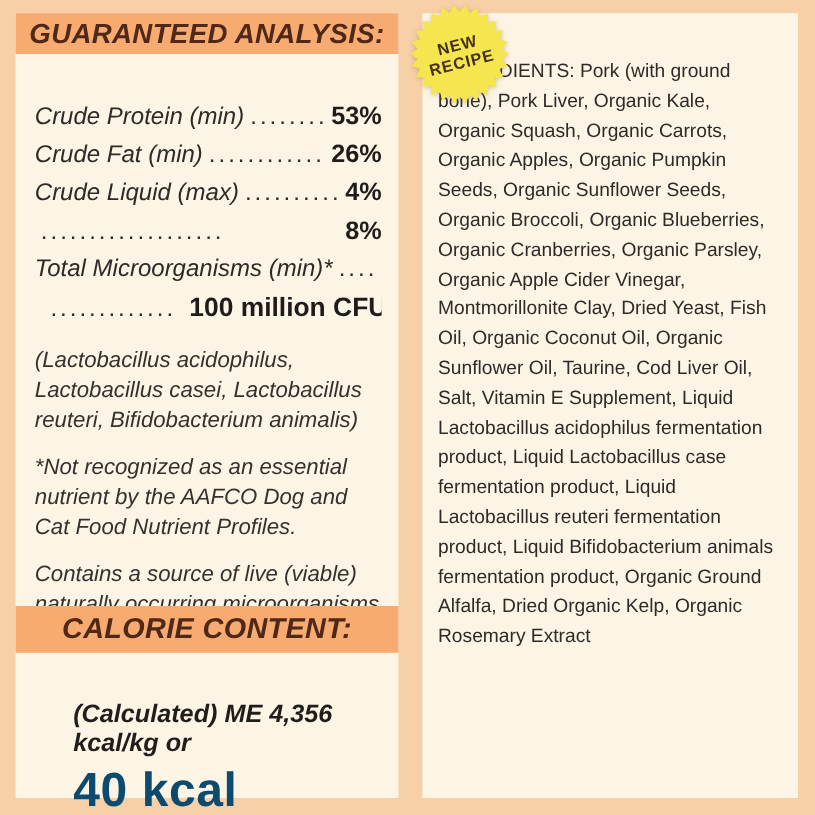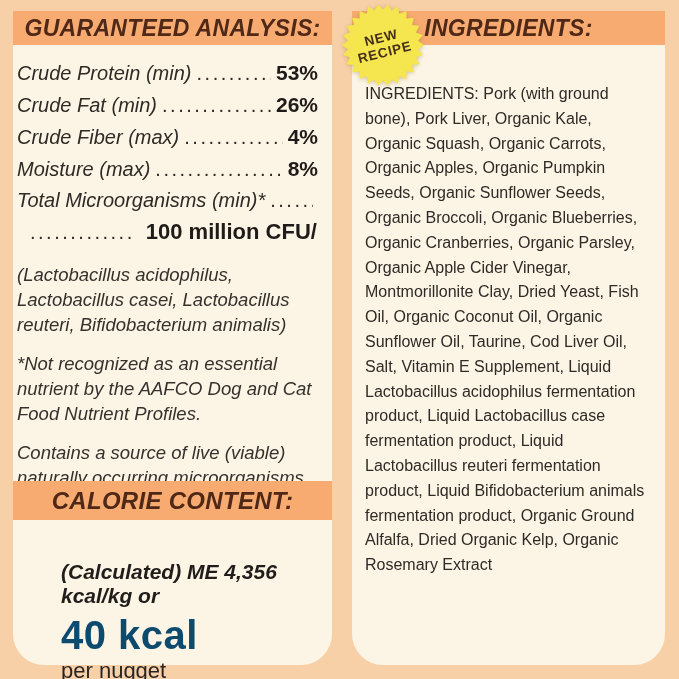--- a/index.html
+++ b/index.html
@@ -3,33 +3,33 @@
 <meta charset="utf-8">
 <style>
   html,body { margin:0; padding:0; }
   body {
     width:679px; height:679px;
     background:#F8D0A8;
     font-family:"Liberation Sans", sans-serif;
     position:relative; overflow:hidden;
     -webkit-font-smoothing:antialiased;
   }
-  .panel { position:absolute; top:11px; background:#FCF5E6; display:flex; flex-direction:column;border-radius:31px; }
+  .panel { position:absolute; top:11px; background:#FCF5E6; display:flex; flex-direction:column; }
   .panel-left  { left:13px;  width:319px; height:654px; }
   .panel-right { left:352px; width:313px; height:654px; }
 
   .bar {
     background:#F7AB70; height:34px; flex:0 0 34px;
     display:flex; align-items:center; justify-content:center;
     font-style:italic; font-weight:bold; color:#4F2817;
     font-size:23px; letter-spacing:0.3px; white-space:nowrap;
   }
   .bar.bar-calorie { height:39px; flex:0 0 39px; font-size:24px; }
 
-  .analysis-body { flex:0 0 436px; box-sizing:border-box; padding:12px 14px 0 4px; overflow:hidden; }
+  .analysis-body { flex:0 0 436px; box-sizing:border-box; padding:12px 14px 0 16px; overflow:hidden;margin-top:24px; }
 
   .row { display:flex; align-items:baseline; font-size:20px; line-height:31px; white-space:nowrap; overflow:hidden; }
   .row .lbl  { font-style:italic; color:#2E2A26; flex:0 0 auto; }
   .row .dots { flex:1 1 auto; overflow:hidden; margin:0 5px; letter-spacing:2.5px; color:#2E2A26; }
   .row .val  { font-weight:bold; color:#1F1B18; font-size:21px; flex:0 0 auto;text-align:center; }
   .row-cfu { padding-left:8px; }
   .row-cfu .dots { flex:0 0 auto; }
   .row-cfu .val { margin-left:6px; font-size:22px; }
 
   .note { font-style:italic; font-size:18.5px; line-height:25px; color:#35312C; margin:14px 0 0 0; }
@@ -70,26 +70,25 @@
       <span class="lbl">Crude Protein (min)</span>
       <span class="dots">.............</span>
       <span class="val">53%</span>
     </div>
     <div class="row">
       <span class="lbl">Crude Fat (min)</span>
       <span class="dots">..................</span>
       <span class="val">26%</span>
     </div>
     <div class="row">
-      <span class="lbl">Crude Fiber (max)</span>
+      <span class="lbl">Crude Liquid (max)</span>
       <span class="dots">................</span>
       <span class="val">4%</span>
     </div>
     <div class="row">
-      <span class="lbl">Moisture (max)</span>
       <span class="dots">...................</span>
       <span class="val">8%</span>
     </div>
     <div class="row">
       <span class="lbl">Total Microorganisms (min)*</span>
       <span class="dots">..........</span>
       <span class="val"></span>
     </div>
     <div class="row row-cfu">
       <span class="dots">.............</span>
@@ -106,23 +105,20 @@
   </header>
 
   <div class="calorie-body">
     <p class="calc">(Calculated) ME 4,356 kcal/kg or</p>
     <div class="kcal">40 kcal</div>
     <div class="per">per nugget</div>
   </div>
 </section>
 
 <section class="panel panel-right">
-  <header class="bar">
-    <span>INGREDIENTS:</span>
-  </header>
   <div class="ingredients-body">
     <p>INGREDIENTS: Pork (with ground bone), Pork Liver, Organic Kale, Organic Squash, Organic Carrots, Organic Apples, Organic Pumpkin Seeds, Organic Sunflower Seeds, Organic Broccoli, Organic Blueberries, Organic Cranberries, Organic Parsley, Organic Apple Cider Vinegar, Montmorillonite Clay, Dried Yeast, Fish Oil, Organic Coconut Oil, Organic Sunflower Oil, Taurine, Cod Liver Oil, Salt, Vitamin E Supplement, Liquid Lactobacillus acidophilus fermentation product, Liquid Lactobacillus case fermentation product, Liquid Lactobacillus reuteri fermentation product, Liquid Bifidobacterium animals fermentation product, Organic Ground Alfalfa, Dried Organic Kelp, Organic Rosemary Extract</p>
   </div>
 </section>
 
 <div class="badge">
   <svg viewBox="0 0 100 100" aria-hidden="true">
     <polygon fill="#F5E54E" points="99.00,50.00 91.69,55.06 97.58,61.73 89.27,64.89 93.39,72.77 84.57,73.86 86.68,82.49 77.85,81.44 77.84,90.33 69.52,87.19 67.38,95.82 60.05,90.78 55.91,98.64 50.00,92.00 44.09,98.64 39.95,90.78 32.62,95.82 30.48,87.19 22.16,90.33 22.15,81.44 13.32,82.49 15.43,73.86 6.61,72.77 10.73,64.89 2.42,61.73 8.31,55.06 1.00,50.00 8.31,44.94 2.42,38.27 10.73,35.11 6.61,27.23 15.43,26.14 13.32,17.51 22.15,18.56 22.16,9.67 30.48,12.81 32.62,4.18 39.95,9.22 44.09,1.36 50.00,8.00 55.91,1.36 60.05,9.22 67.38,4.18 69.52,12.81 77.84,9.67 77.85,18.56 86.68,17.51 84.57,26.14 93.39,27.23 89.27,35.11 97.58,38.27 91.69,44.94"></polygon>
   </svg>
   <div class="badge-text">

